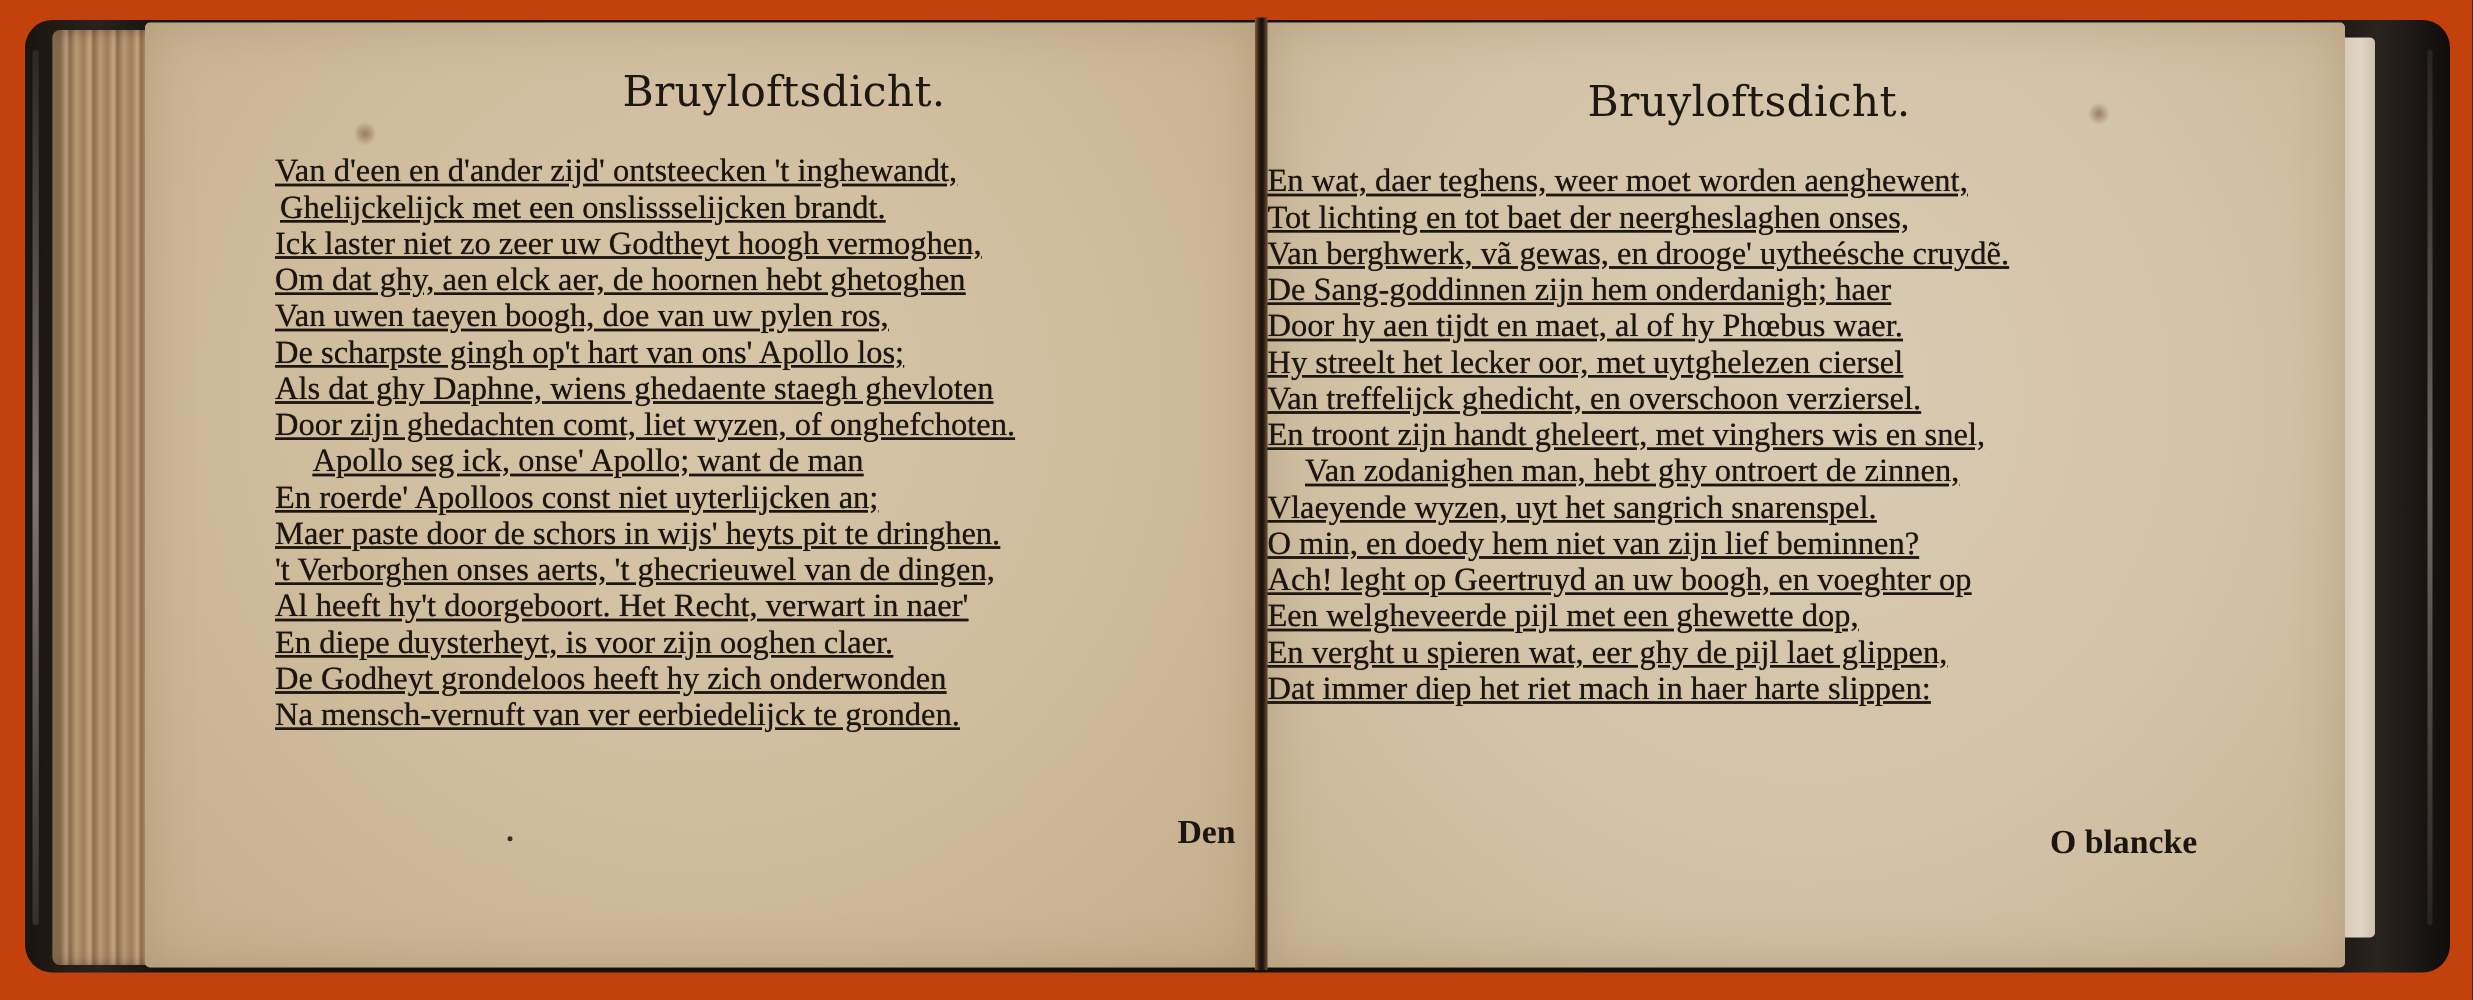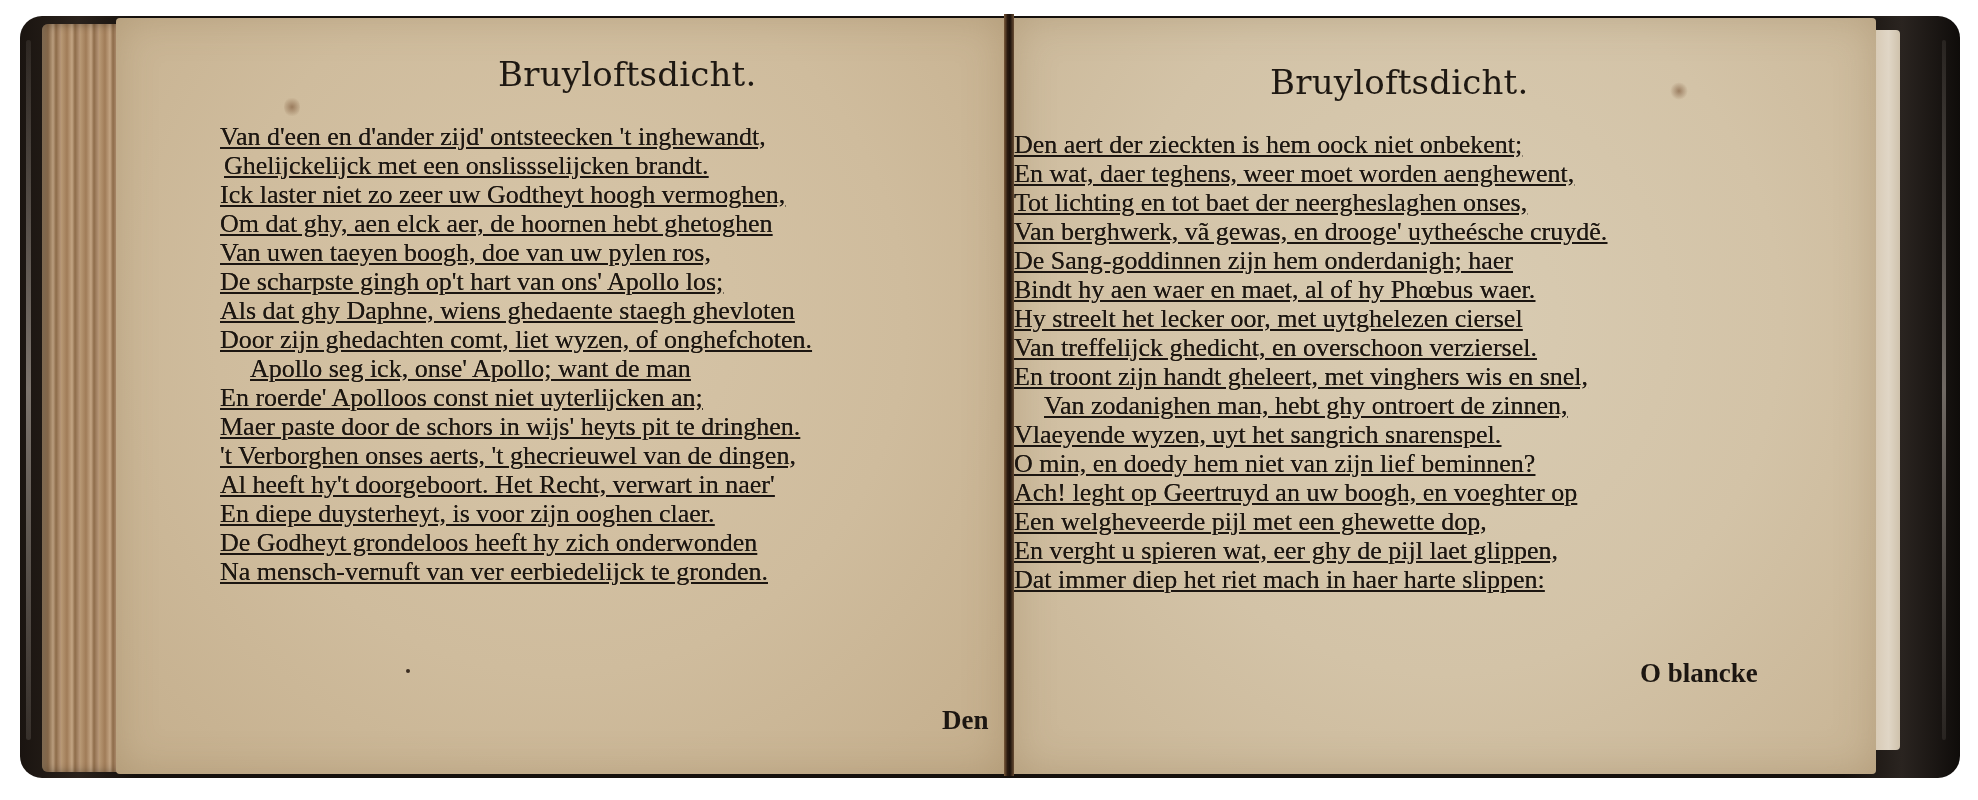--- a/index.html
+++ b/index.html
@@ -7,21 +7,21 @@
       padding: 0;
       width: 1978px;
       height: 800px;
       overflow: hidden;
       background: #0a0806;
     }
     .scene {
       position: relative;
       width: 1978px;
       height: 800px;
-      background: #ffffff;
+      background: #c2410c;
     }
     
     .cover {
       position: absolute;
       left: 20px;
       top: 16px;
       width: 1940px;
       height: 762px;
       background: linear-gradient(90deg, #1a1410 0%, #2a221c 3%, #15100c 6%, #15100c 94%, #2a2420 97%, #0f0c0a 100%);
       border-radius: 22px;
@@ -159,35 +159,34 @@
       <span class="line">Door zijn ghedachten comt, liet wyzen, of onghefchoten.</span>
       <span class="line indent">Apollo seg ick, onse' Apollo; want de man</span>
       <span class="line">En roerde' Apolloos const niet uyterlijcken an;</span>
       <span class="line">Maer paste door de schors in wijs' heyts pit te dringhen.</span>
       <span class="line">'t Verborghen onses aerts, 't ghecrieuwel van de dingen,</span>
       <span class="line">Al heeft hy't doorgeboort. Het Recht, verwart in naer'</span>
       <span class="line">En diepe duysterheyt, is voor zijn ooghen claer.</span>
       <span class="line">De Godheyt grondeloos heeft hy zich onderwonden</span>
       <span class="line">Na mensch-vernuft van ver eerbiedelijck te gronden.</span>
     </div>
-    <div class="catchword" style="left:826px;top:687px;">Den</div>
+    <div class="catchword" style="left:826px;top:632px;">Den</div>
   </div>
 
   <div class="gutter"></div>
 
   <div class="page page-right">
     <div class="stain" style="left:656px;top:64px;width:18px;height:18px;"></div>
     <div class="heading" style="left:256px;top:44px;">Bruyloftsdicht.</div>
     <div class="lines" style="left:0px;top:112px;">
-      <span class="line">Den aert der zieckten is hem oock niet onbekent;</span>
       <span class="line">En wat, daer teghens, weer moet worden aenghewent,</span>
       <span class="line">Tot lichting en tot baet der neergheslaghen onses,</span>
       <span class="line">Van berghwerk, vã gewas, en drooge' uytheésche cruydẽ.</span>
       <span class="line">De Sang-goddinnen zijn hem onderdanigh; haer</span>
-      <span class="line">Bindt hy aen waer en maet, al of hy Phœbus waer.</span>
+      <span class="line">Door hy aen tijdt en maet, al of hy Phœbus waer.</span>
       <span class="line">Hy streelt het lecker oor, met uytghelezen ciersel</span>
       <span class="line">Van treffelijck ghedicht, en overschoon verziersel.</span>
       <span class="line">En troont zijn handt gheleert, met vinghers wis en snel,</span>
       <span class="line indent">Van zodanighen man, hebt ghy ontroert de zinnen,</span>
       <span class="line">Vlaeyende wyzen, uyt het sangrich snarenspel.</span>
       <span class="line">O min, en doedy hem niet van zijn lief beminnen?</span>
       <span class="line">Ach! leght op Geertruyd an uw boogh, en voeghter op</span>
       <span class="line">Een welgheveerde pijl met een ghewette dop,</span>
       <span class="line">En verght u spieren wat, eer ghy de pijl laet glippen,</span>
       <span class="line">Dat immer diep het riet mach in haer harte slippen:</span>

